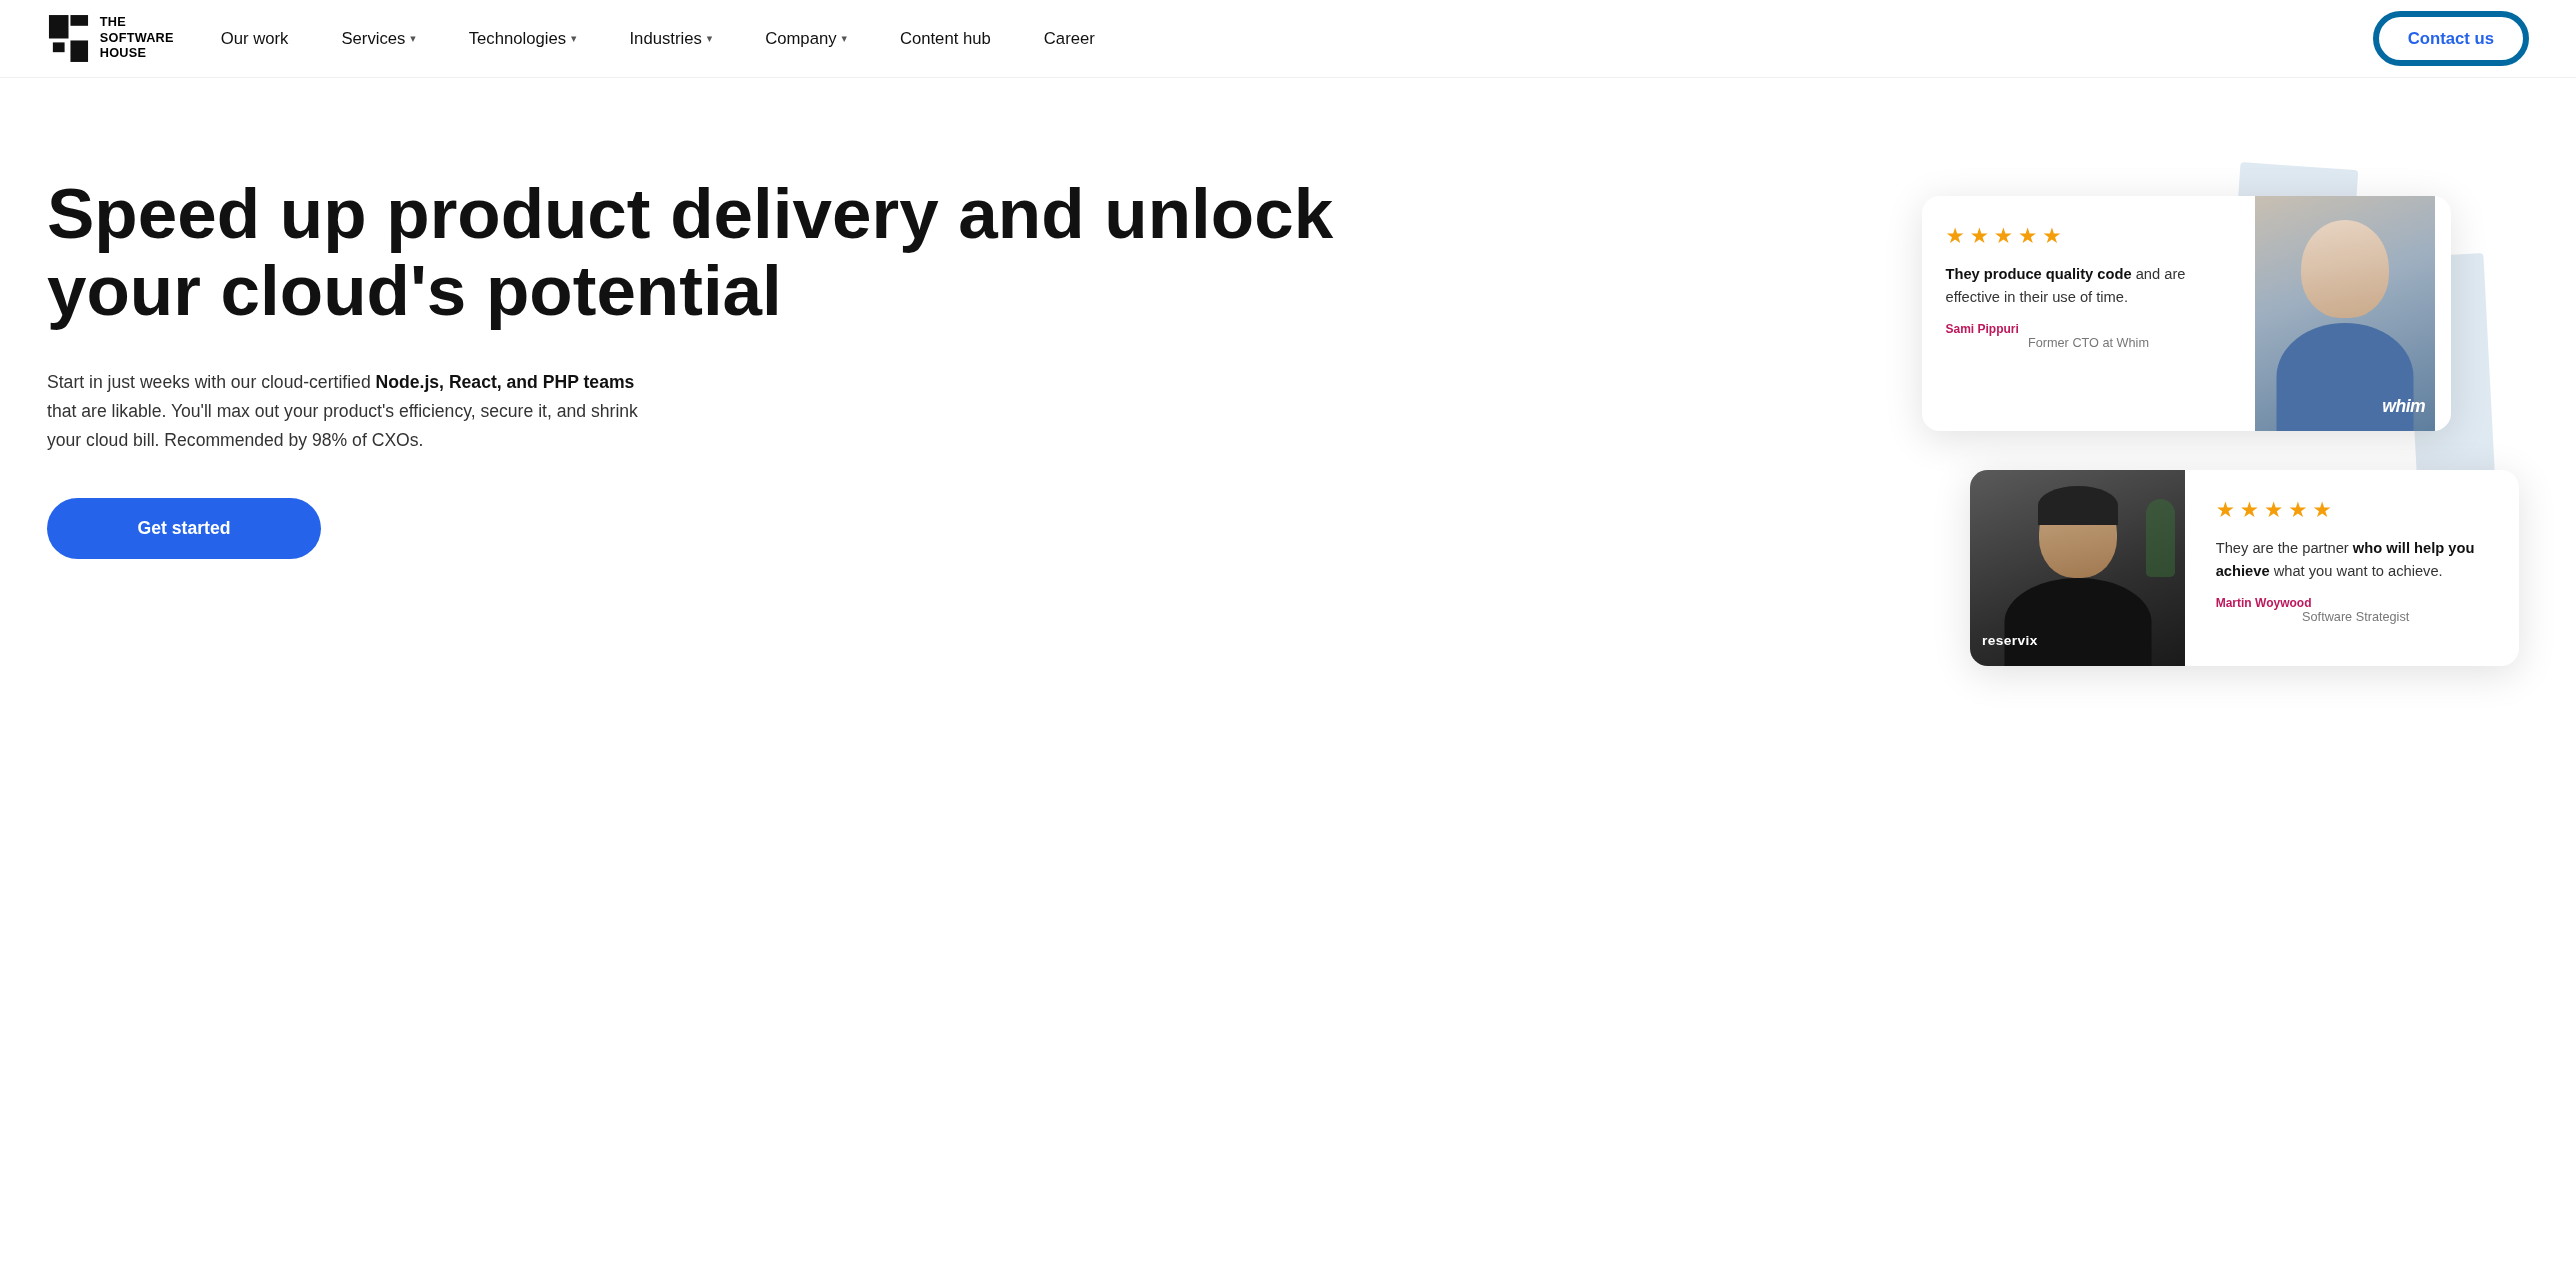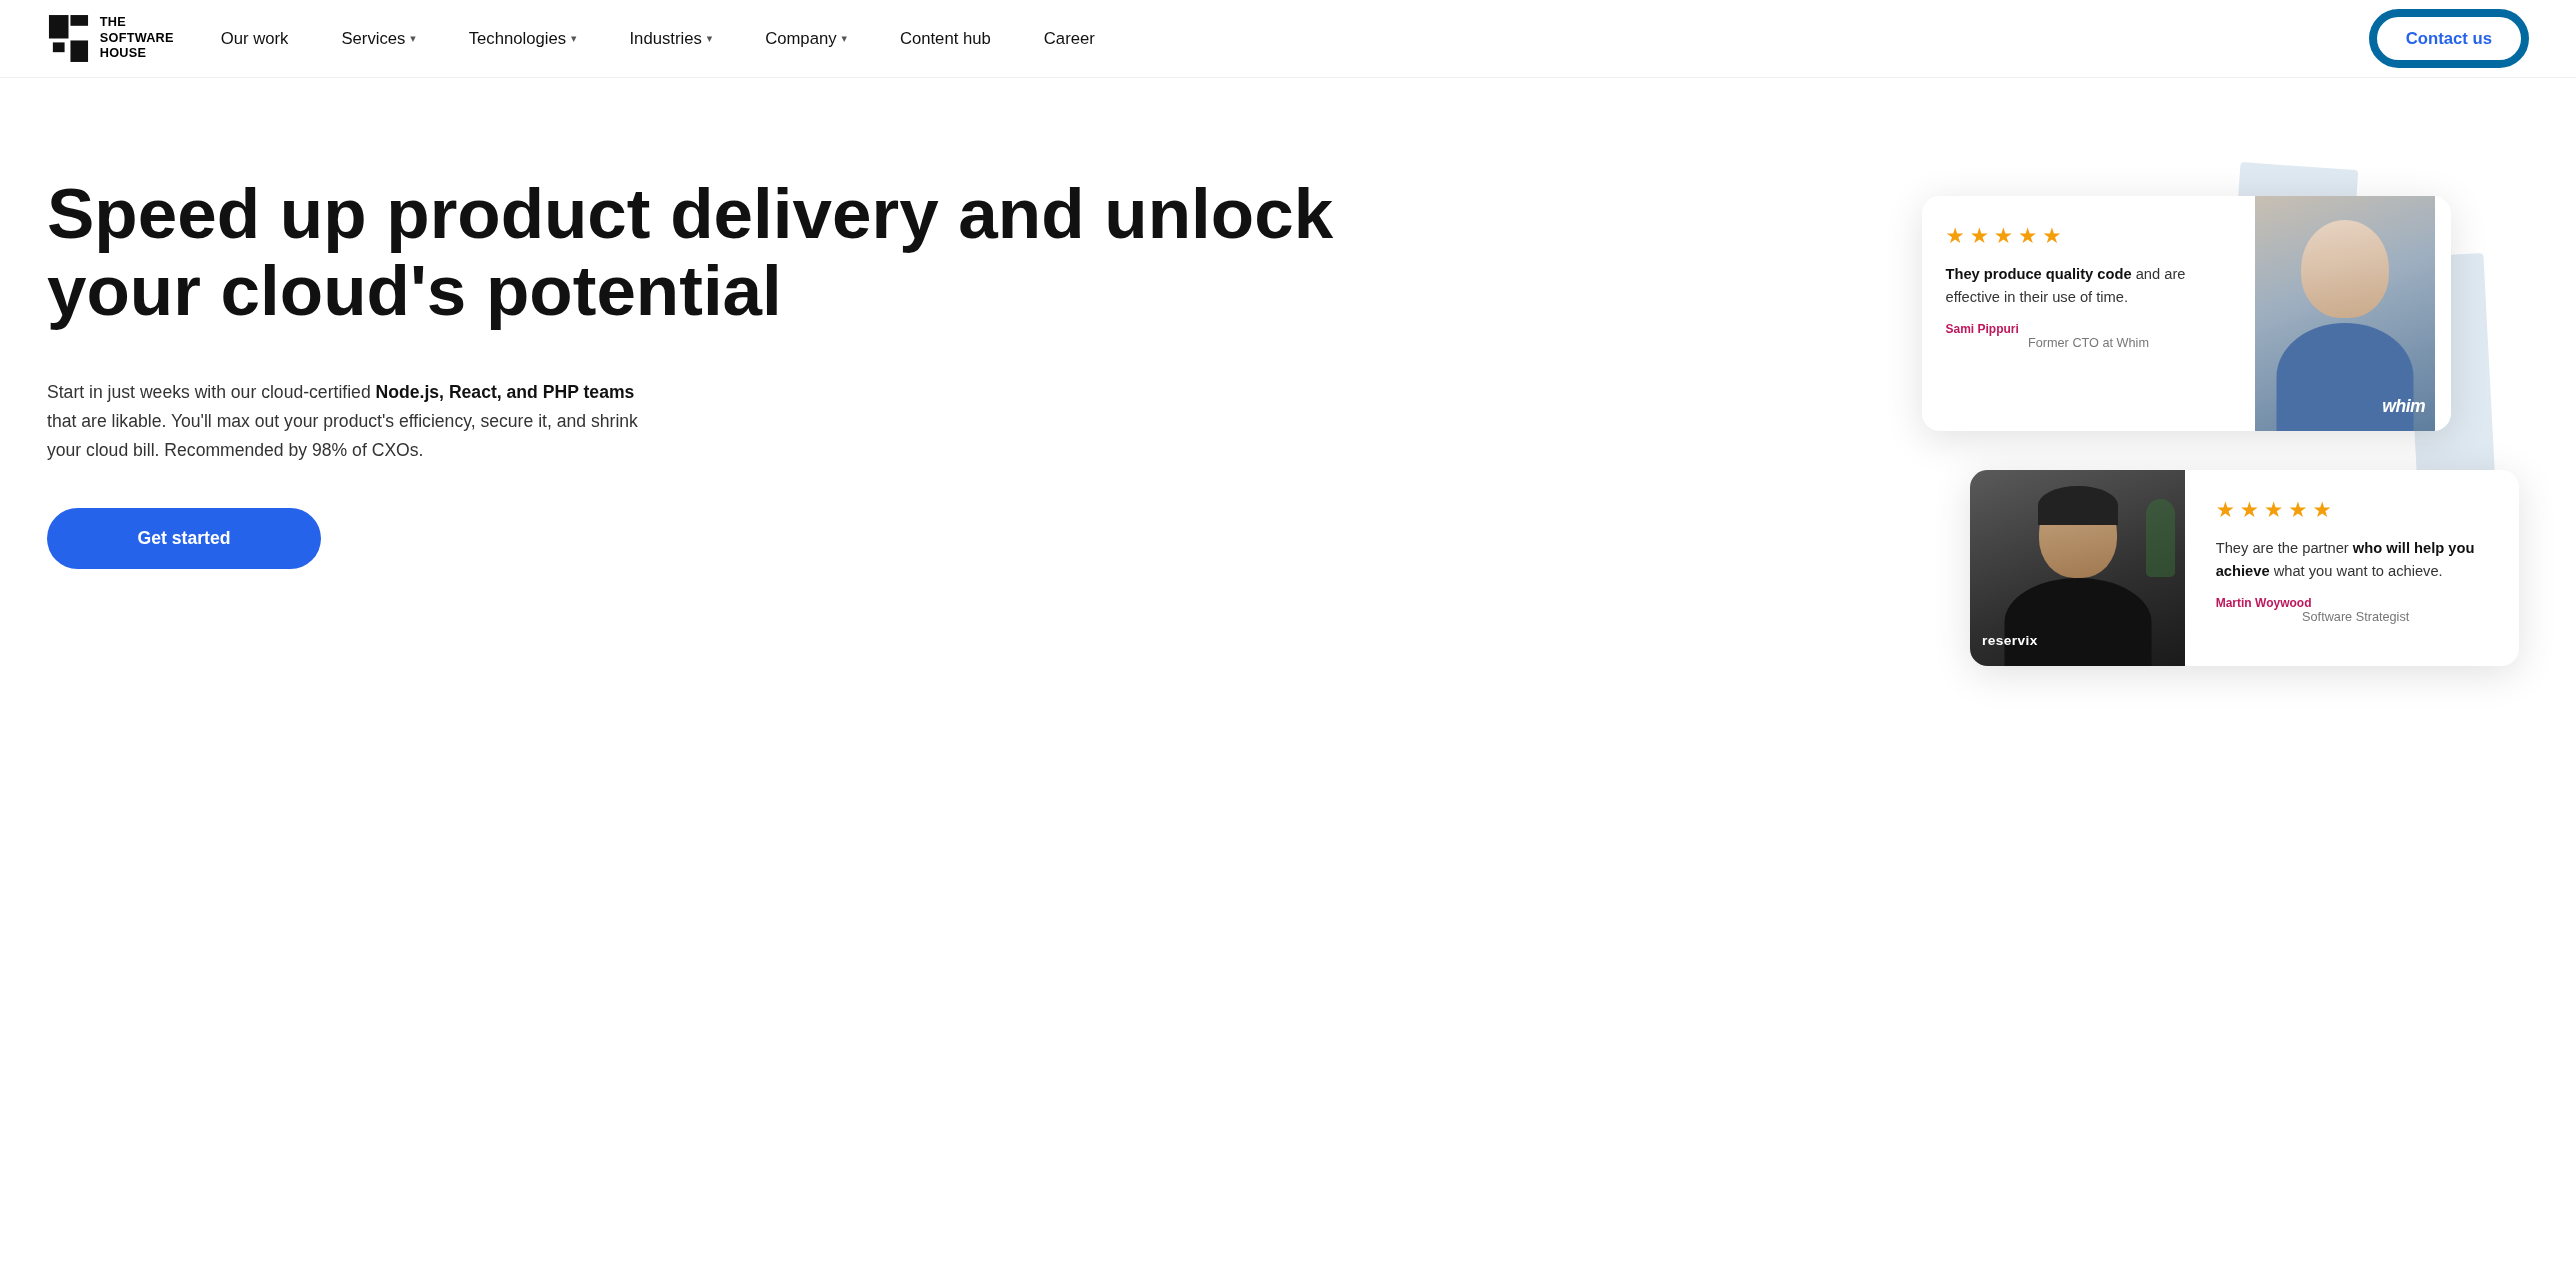--- a/index.html
+++ b/index.html
@@ -19,37 +19,37 @@
     .logo-text { font-size: 12.7px; font-weight: 700; line-height: 1.25; letter-spacing: 0.02em; }
     .nav-links { display: flex; align-items: center; gap: 53px; flex: 1; }
     .nav-link {
       font-size: 16.7px; font-weight: 500; color: #111; text-decoration: none; cursor: pointer;
       display: flex; align-items: center; gap: 4.9px; white-space: nowrap;
     }
     .nav-link .chevron { font-size: 10.8px; color: #555; }
     .nav-cta {
       margin-left: auto;
       padding: 11.8px 29px;
-      border: 8px solid #0369a1;
+      border: 6px solid #0369a1;
       border-radius: 49px;
       font-size: 16.7px; font-weight: 600; color: #2563eb;
       background: transparent; cursor: pointer;
       white-space: nowrap;
     }
 
     
     .hero {
       display: flex; align-items: flex-start;
       padding: 59px 47px 39px 47px;
       min-height: calc(100vh - 78px);
       position: relative; overflow: hidden;
     }
     .hero-left { flex: 0 0 55%; max-width: 55%; padding-top: 39px; }
     .hero-heading {
-      font-size: 71px; font-weight: 800; line-height: 1.08; color: #111; margin-bottom: 49px;
+      font-size: 71px; font-weight: 800; line-height: 1.08; color: #111; margin-bottom: 39px;
     }
     .hero-sub { font-size: 17.6px; color: #333; line-height: 1.65; max-width: 607px; }
     .hero-sub strong { font-weight: 700; color: #111; }
     .hero-cta-wrap { margin-top: 43px; }
     .hero-cta {
       display: inline-block;
       background: #2563eb;
       color: #fff;
       font-size: 17.6px; font-weight: 700;
       padding: 19.6px 59px;

